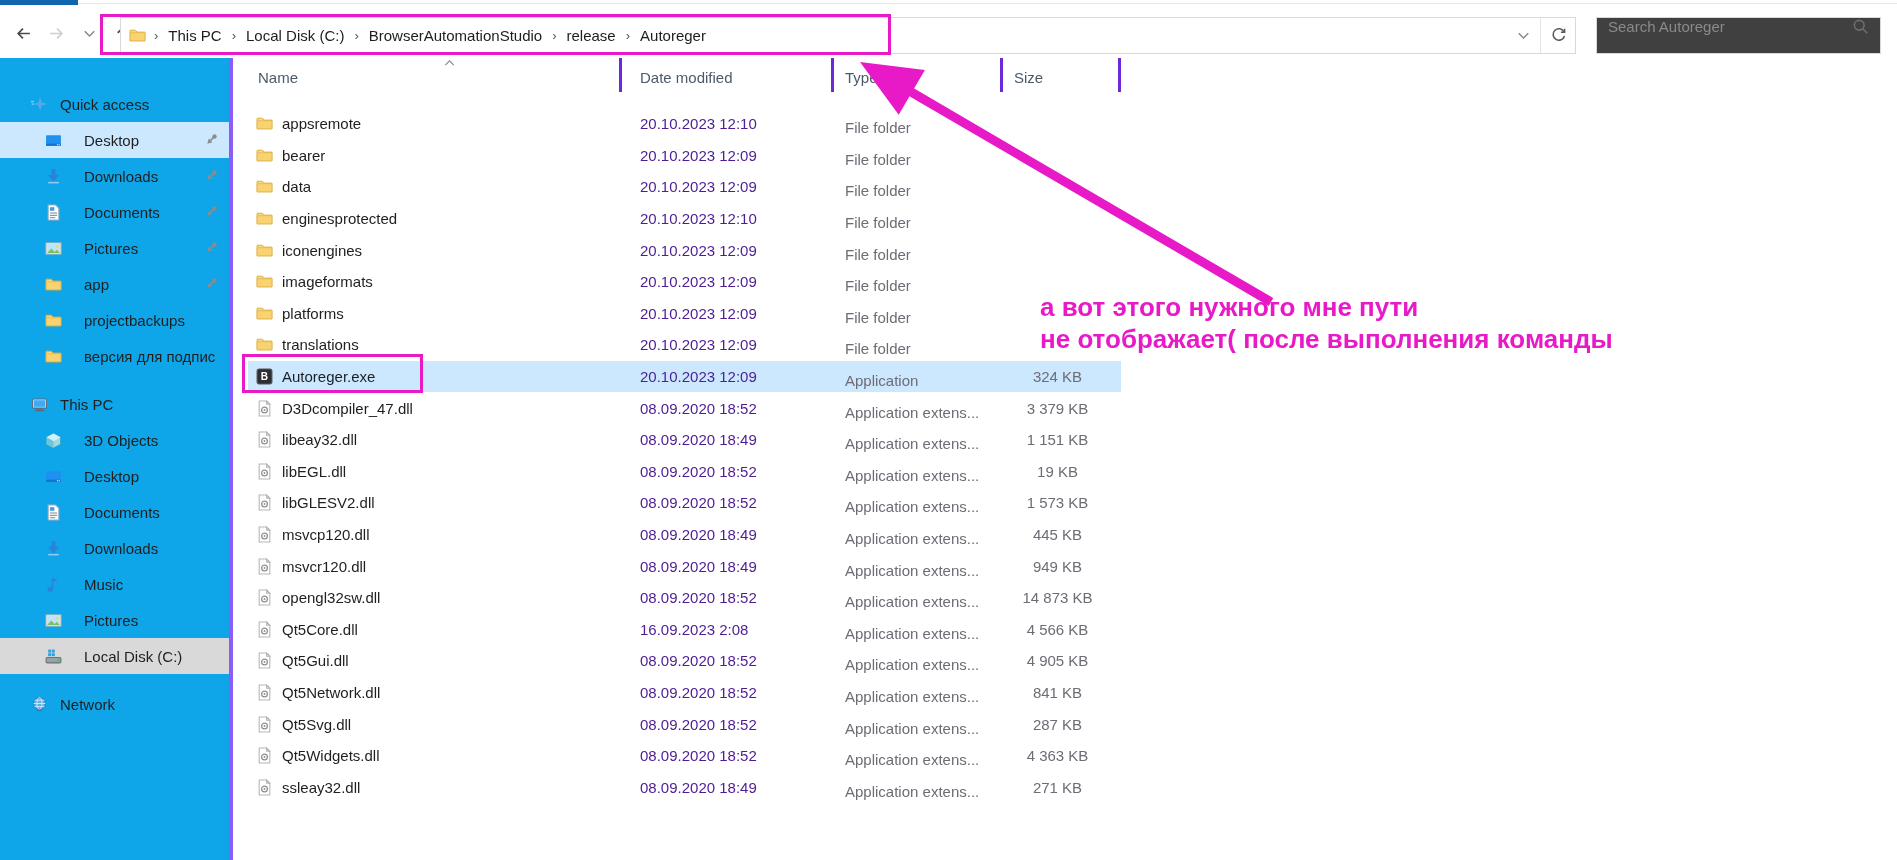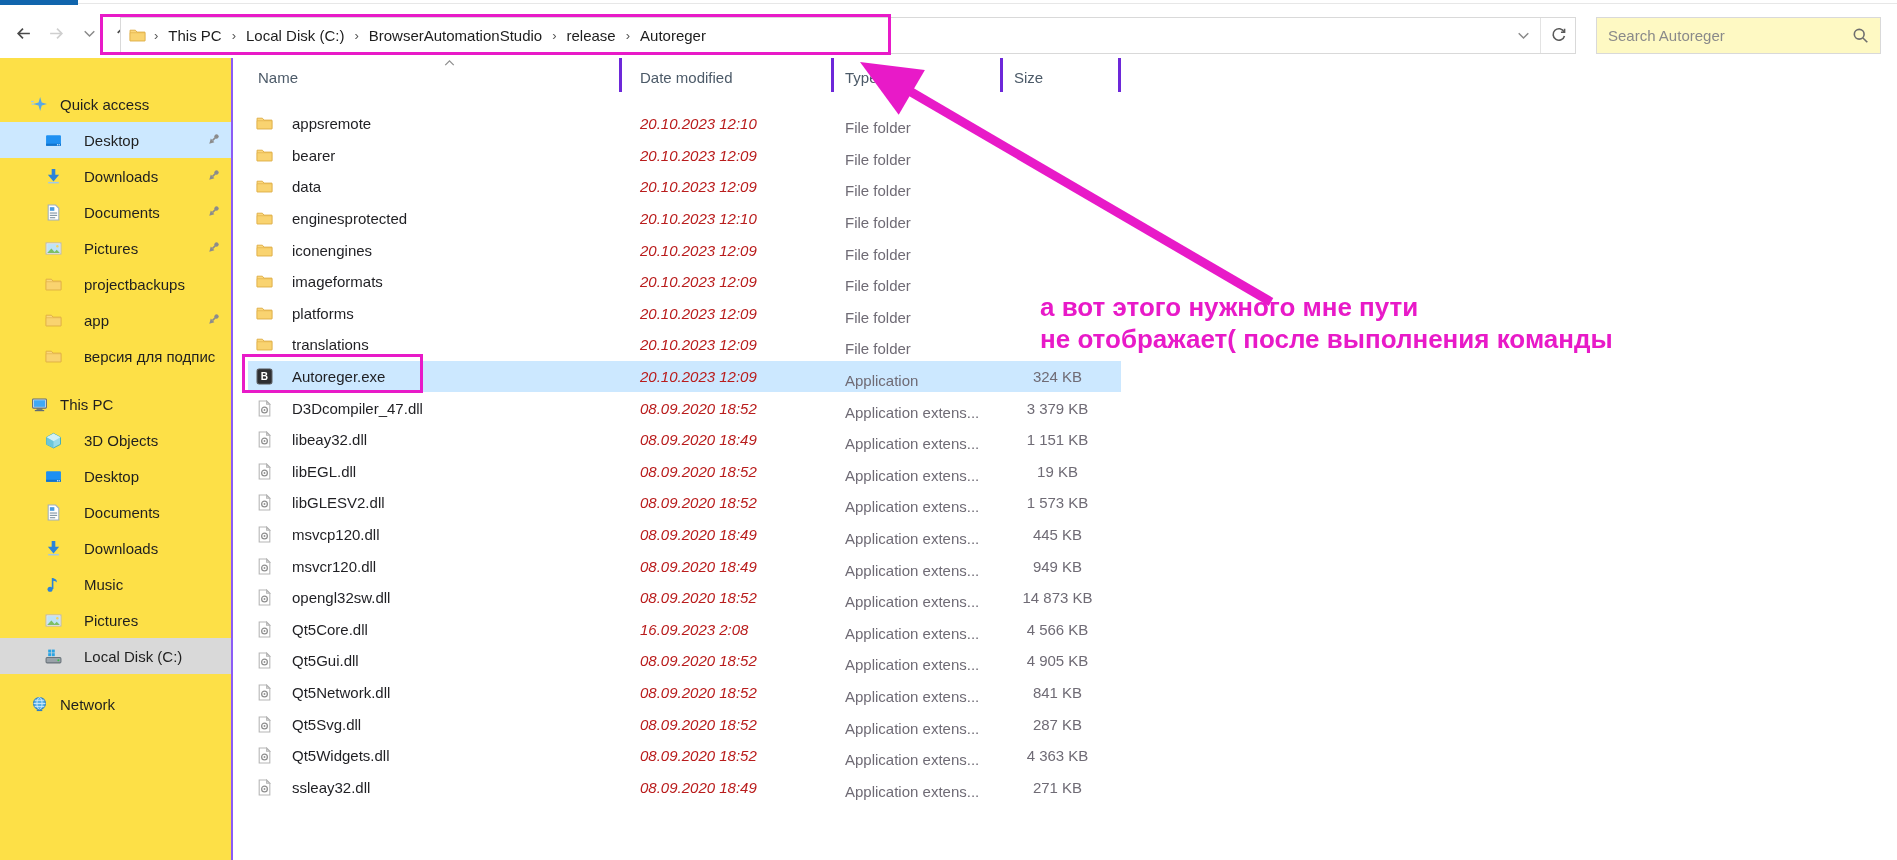--- a/index.html
+++ b/index.html
@@ -15,26 +15,26 @@
   .toolbar { position:absolute; top:12px; left:0; width:100%; height:46px; background:#fff; }
   .nav { position:absolute; left:12px; top:10px; display:flex; align-items:center; gap:11px; }
   .navbtn { width:22px; height:22px; display:flex; align-items:center; justify-content:center; }
   .addrbar { position:absolute; left:120px; top:5px; width:1456px; height:37px; border:1px solid #d9d9d9; background:#fff; display:flex; align-items:center; }
   .crumbs { display:flex; align-items:center; height:100%; padding-left:8px; font-size:15px; color:#1d1d1d; flex:1; overflow:hidden; }
   .crumb { padding:0 2px; white-space:nowrap; }
   .crumb-sep { color:#555; font-size:13px; padding:0 8px; }
   .addr-controls { display:flex; align-items:center; height:100%; }
   .addr-div { width:1px; height:100%; background:#e3e3e3; }
   .addr-btn { width:34px; height:100%; display:flex; align-items:center; justify-content:center; }
-  .searchbox { position:absolute; left:1596px; top:5px; width:285px; height:37px; border:1px solid #d9d9d9; background:#fef9c3; display:flex; align-items:center; padding:0 11px;gap:24px; }
+  .searchbox { position:absolute; left:1596px; top:5px; width:285px; height:37px; border:1px solid #d9d9d9; background:#404040; display:flex; align-items:flex-start; padding:0 11px;gap:24px; }
   .search-ph { flex:1; font-size:15px; color:#8a8a8a; white-space:nowrap; overflow:hidden; }
 
   
   .main { position:absolute; top:58px; left:0; width:100%; bottom:0; }
-  .sidebar { position:absolute; left:0; top:0; width:233px; height:100%; background:#fde047; border-right:2px solid #8b5cf6; }
+  .sidebar { position:absolute; left:0; top:0; width:233px; height:100%; background:#0ea5e9; border-right:4px solid #8b5cf6; }
   .side-inner { margin-top:28px; }
   .side-row { height:36px; display:flex; align-items:center; font-size:15px; color:#1f1f1f; position:relative; white-space:nowrap; overflow:hidden; }
   .side-row.head { padding-left:31px; gap:12px; }
   .side-row.child { padding-left:45px; gap:22px; }
   .side-row .pin { position:absolute; right:9px; top:9px; }
   .sel-blue { background:#cce8ff; }
   .sel-gray { background:#d9d9d9; }
   .side-gap { height:12px; }
 
   .content { position:absolute; left:233px; top:0; right:0; bottom:0; background:#fff; }
@@ -43,22 +43,22 @@
   .hname { width:374px; padding-left:10px; }
   .hdate { width:212px; padding-left:18px; }
   .htype { width:169px; padding-left:11px; }
   .hsize { width:118px; padding-left:11px; }
   .sort-caret { position:absolute; left:193px; top:-3px; }
 
   .rows { position:absolute; top:50px; left:15px; }
   .row { width:873px; height:31.6px; display:flex; align-items:center; font-size:15px; }
   .row.sel { background:#cce8ff; }
   .cell { white-space:nowrap; overflow:hidden; }
-  .cname { width:374px; display:flex; align-items:center; gap:19px; padding-left:8px; color:#1f1f23; }
-  .cdate { width:212px; padding-left:18px; color:#b91c1c;font-style:italic; }
+  .cname { width:374px; display:flex; align-items:center; gap:9px; padding-left:8px; color:#1f1f23; }
+  .cdate { width:212px; padding-left:18px; color:#4c1d95; }
   .ctype { width:169px; padding-left:11px; color:#6f6b75;margin-top:8px; }
   .csize { width:118px; text-align:center; padding-right:9px; color:#6f6b75; }
 
   .ic { display:inline-flex; width:17px; height:17px; align-items:center; justify-content:center; flex:none; }
   .ic svg { display:block; }
 
   
   .anno-box { position:absolute; border:3px solid var(--mag,#e81ac8); pointer-events:none; }
   .anno-box.addr { left:100px; top:14px; width:791px; height:41px; }
   .anno-box.exe { left:242px; top:354px; width:181px; height:39px; }
@@ -244,39 +244,39 @@
                 </svg>
               </span></span>
           </div>
           <div class="side-row child">
             <span class="ic">
               <svg width="17" height="17" viewBox="0 0 16 16">
                 <path d="M1 3h5l1.5 1.8H15V13H1z" fill="#fbd77c" stroke="#dfae45" stroke-width="0.9"></path>
                 <path d="M1 5.4h14V13H1z" fill="#f9d370" stroke="#dfae45" stroke-width="0.6"></path>
               </svg>
             </span>
-            <span>projectbackups</span>
-          </div>
-          <div class="side-row child">
-            <span class="ic">
-              <svg width="17" height="17" viewBox="0 0 16 16">
-                <path d="M1 3h5l1.5 1.8H15V13H1z" fill="#fbd77c" stroke="#dfae45" stroke-width="0.9"></path>
-                <path d="M1 5.4h14V13H1z" fill="#f9d370" stroke="#dfae45" stroke-width="0.6"></path>
-              </svg>
-            </span>
             <span>app</span>
             <span class="pin"><span class="ic">
                 <svg width="17" height="17" viewBox="0 0 16 16">
                   <g transform="rotate(45 8 8)" fill="#8c8c8c">
                     <circle cx="8" cy="4" r="2.1"></circle>
                     <rect x="7.2" y="4" width="1.6" height="5.2"></rect>
                     <path d="M5.6 9.2h4.8L8 13.6z"></path>
                   </g>
                 </svg>
               </span></span>
+          </div>
+          <div class="side-row child">
+            <span class="ic">
+              <svg width="17" height="17" viewBox="0 0 16 16">
+                <path d="M1 3h5l1.5 1.8H15V13H1z" fill="#fbd77c" stroke="#dfae45" stroke-width="0.9"></path>
+                <path d="M1 5.4h14V13H1z" fill="#f9d370" stroke="#dfae45" stroke-width="0.6"></path>
+              </svg>
+            </span>
+            <span>projectbackups</span>
           </div>
           <div class="side-row child">
             <span class="ic">
               <svg width="17" height="17" viewBox="0 0 16 16">
                 <path d="M1 3h5l1.5 1.8H15V13H1z" fill="#fbd77c" stroke="#dfae45" stroke-width="0.9"></path>
                 <path d="M1 5.4h14V13H1z" fill="#f9d370" stroke="#dfae45" stroke-width="0.6"></path>
               </svg>
             </span>
             <span>версия для подпис</span>
           </div>

